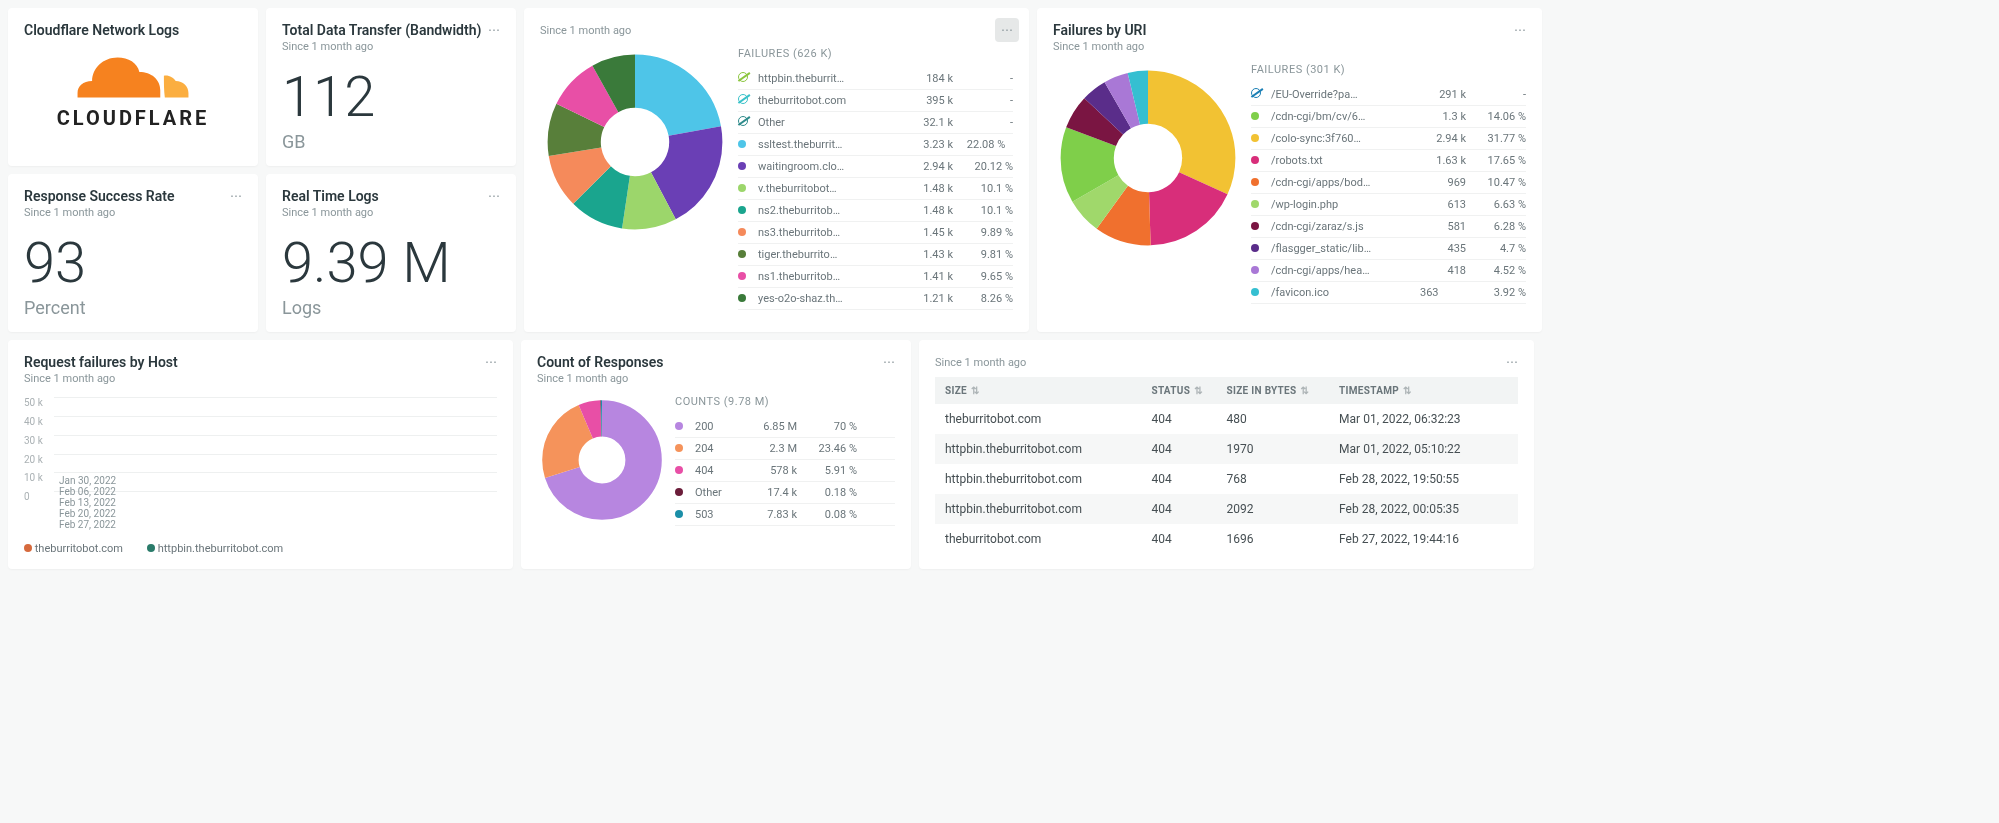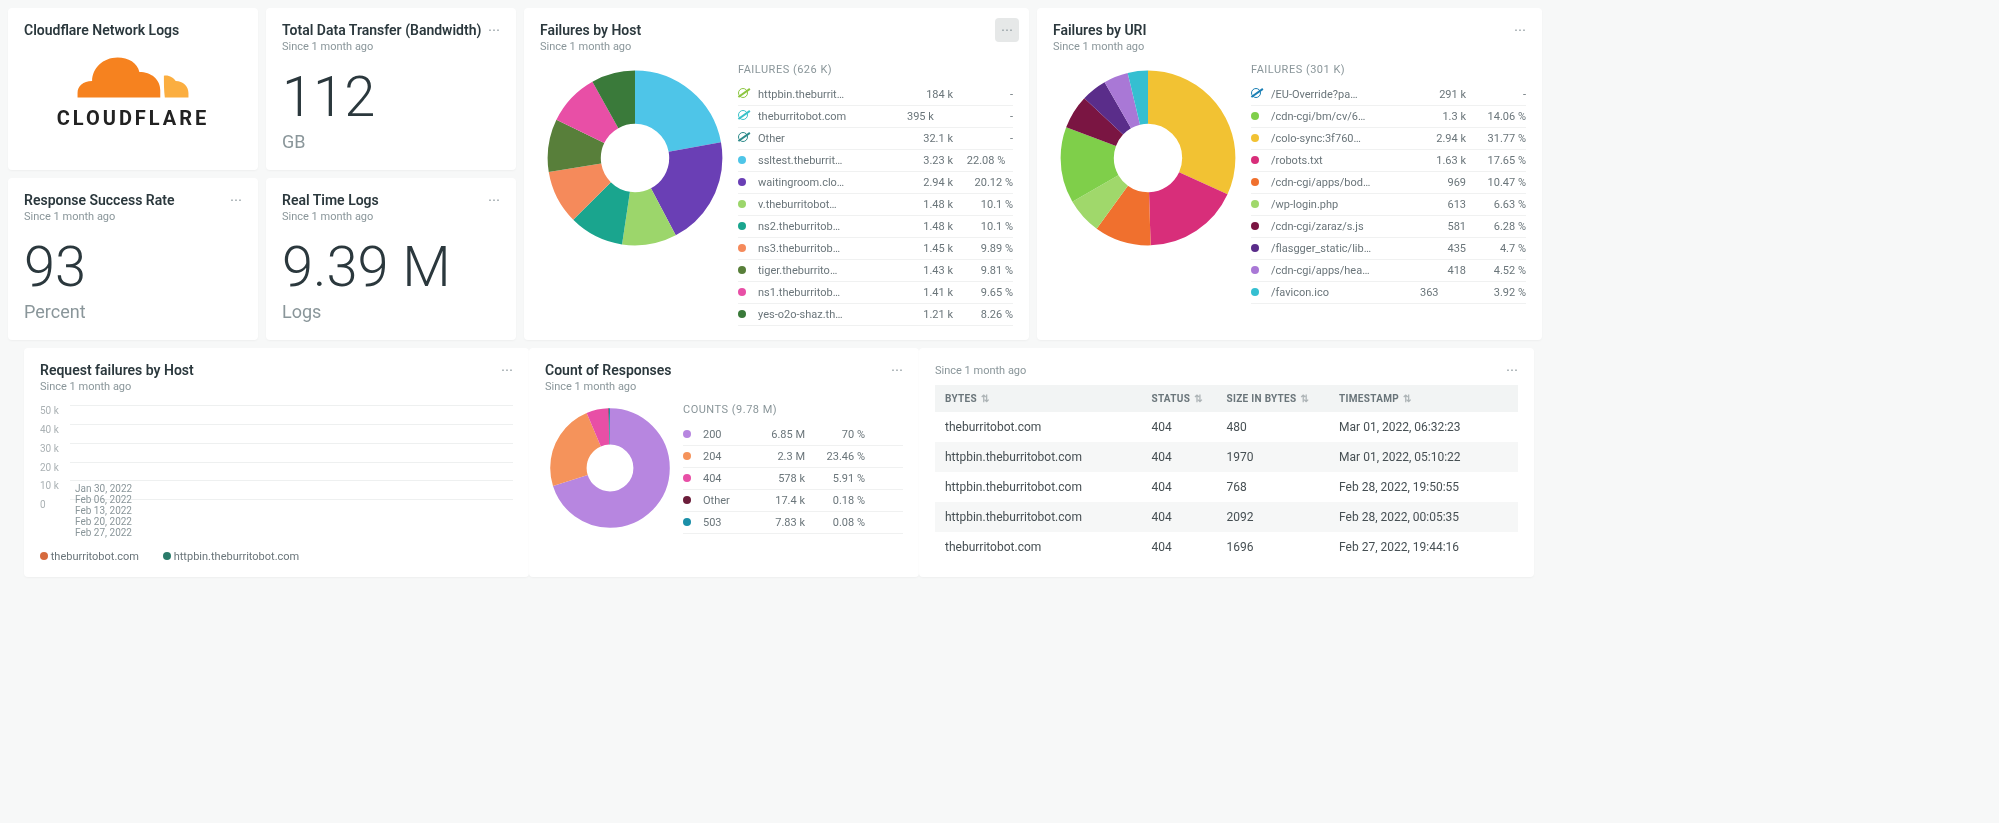--- a/index.html
+++ b/index.html
@@ -17,21 +17,21 @@
 .cf-word { font-size:20px; font-weight:700; letter-spacing:3px; color:#222; margin-top:4px; }
 .chart-body { display:flex; gap:8px; margin-top:10px; }
 .legend { flex:1; font-size:11px; }
 .legend-title { font-size:11px; font-weight:400; letter-spacing:0.5px; color:#8a969a; margin-bottom:8px; }
 .legend-row { display:grid; grid-template-columns: 14px 1fr 46px 54px; gap:6px; align-items:center; padding:4px 0; border-bottom:1px solid #f0f1f1; color:#6a757a; }
 .legend-row span.lbl { white-space:nowrap; overflow:hidden; text-overflow:ellipsis; }
 .legend-dot { width:8px; height:8px; border-radius:50%; display:inline-block; }
 .legend-null { width:10px; height:10px; border:1.5px solid currentColor; border-radius:50%; display:inline-block; position:relative; }
 .legend-null::after { content:""; position:absolute; left:-2px; top:3px; width:14px; height:1.5px; background:currentColor; transform:rotate(-35deg); }
 .donut { width:190px; height:190px; }
-.row2 { display:grid; grid-template-columns: 505px 390px 615px; padding:0 24px 8px; }
+.row2 { display:grid; grid-template-columns: 505px 390px 615px; gap:8px; padding:0 8px 8px; }
 .bar-chart { margin-top:12px; height:115px; position:relative; }
 .bar-axis { position:absolute; left:0; width:100%; font-size:10px; color:#aab1b4; }
 .bar-grid { position:absolute; left:30px; right:0; border-top:1px solid #eef0f0; }
 .bars { position:absolute; left:35px; right:5px; bottom:18px; top:0; display:flex; align-items:flex-end; gap:2px; }
 .bar-col { flex:1; display:flex; flex-direction:column-reverse; }
 .bar-seg { width:100%; }
 .bar-xlabels { position:absolute; left:35px; right:5px; bottom:-18px; display:flex; justify-content:space-between; font-size:10px; color:#8a969a;flex-direction:column; }
 .bar-legend { margin-top:30px; display:flex; gap:24px; font-size:11px; color:#6a757a; }
 .table { margin-top:8px; width:100%; }
 .table-head { display:grid; grid-template-columns: 2.2fr 0.8fr 1.2fr 1.8fr; background:#f2f4f4; padding:8px 10px; font-size:10px; font-weight:700; color:#6a757a; letter-spacing:0.3px; }
@@ -59,21 +59,20 @@
 
   <div class="card">
     <div class="card-title">Total Data Transfer (Bandwidth)</div>
     <div class="card-sub">Since 1 month ago</div>
     <div class="card-menu">⋯</div>
     <div class="big-num">112</div>
     <div class="big-unit">GB</div>
   </div>
 
   <div class="card" style="grid-row:span 2">
-    <div class="card-title">Failures by Host</div>
     <div class="card-sub">Since 1 month ago</div>
     <div class="card-menu active">⋯</div>
     <div class="chart-body">
       <div class="donut">
         <svg class="donut-svg" viewBox="0 0 100 100">
           <circle cx="50" cy="50" r="32" fill="none" stroke="#4ec5e8" stroke-width="28" stroke-dasharray="44.4 201" stroke-dashoffset="0"></circle>
           <circle cx="50" cy="50" r="32" fill="none" stroke="#6a3fb5" stroke-width="28" stroke-dasharray="40.45 201" stroke-dashoffset="-44.4"></circle>
           <circle cx="50" cy="50" r="32" fill="none" stroke="#9cd66b" stroke-width="28" stroke-dasharray="20.3 201" stroke-dashoffset="-84.85"></circle>
           <circle cx="50" cy="50" r="32" fill="none" stroke="#1aa58e" stroke-width="28" stroke-dasharray="20.3 201" stroke-dashoffset="-105.15"></circle>
           <circle cx="50" cy="50" r="32" fill="none" stroke="#f58a5b" stroke-width="28" stroke-dasharray="19.9 201" stroke-dashoffset="-125.45"></circle>
@@ -87,21 +86,21 @@
         <div id="fh-rows">
             <div class="legend-row">
     <span style="color:#8cc63f"><span class="legend-null"></span></span>
     <span class="lbl">httpbin.theburrit…</span>
     <span style="text-align:right">184 k</span>
     <span style="text-align:right">-</span>
   </div>
             <div class="legend-row">
     <span style="color:#39c2c9"><span class="legend-null"></span></span>
     <span class="lbl">theburritobot.com</span>
-    <span style="text-align:left">395 k</span>
+    <span style="text-align:right">395 k</span>
     <span style="text-align:right">-</span>
   </div>
             <div class="legend-row">
     <span style="color:#2e8b8b"><span class="legend-null"></span></span>
     <span class="lbl">Other</span>
     <span style="text-align:right">32.1 k</span>
     <span style="text-align:right">-</span>
   </div>
             <div class="legend-row">
     <span style="color:#4ec5e8"><span class="legend-dot" style="background:#4ec5e8"></span></span>
@@ -459,21 +458,21 @@
           </div>
       </div>
     </div>
   </div>
 
   <div class="card">
     <div class="card-sub">Since 1 month ago</div>
     <div class="card-menu">⋯</div>
     <div class="table">
       <div class="table-head">
-        <div><span>BYTES</span><span class="sort-icon">⇅</span></div>
+        <div><span>SIZE</span><span class="sort-icon">⇅</span></div>
         <div><span>STATUS</span><span class="sort-icon">⇅</span></div>
         <div><span>SIZE IN BYTES</span><span class="sort-icon">⇅</span></div>
         <div><span>TIMESTAMP</span><span class="sort-icon">⇅</span></div>
       </div>
       <div id="rt-rows">
           <div class="table-row ">
   <div>theburritobot.com</div>
   <div>404</div>
   <div>480</div>
   <div>Mar 01, 2022, 06:32:23</div>

